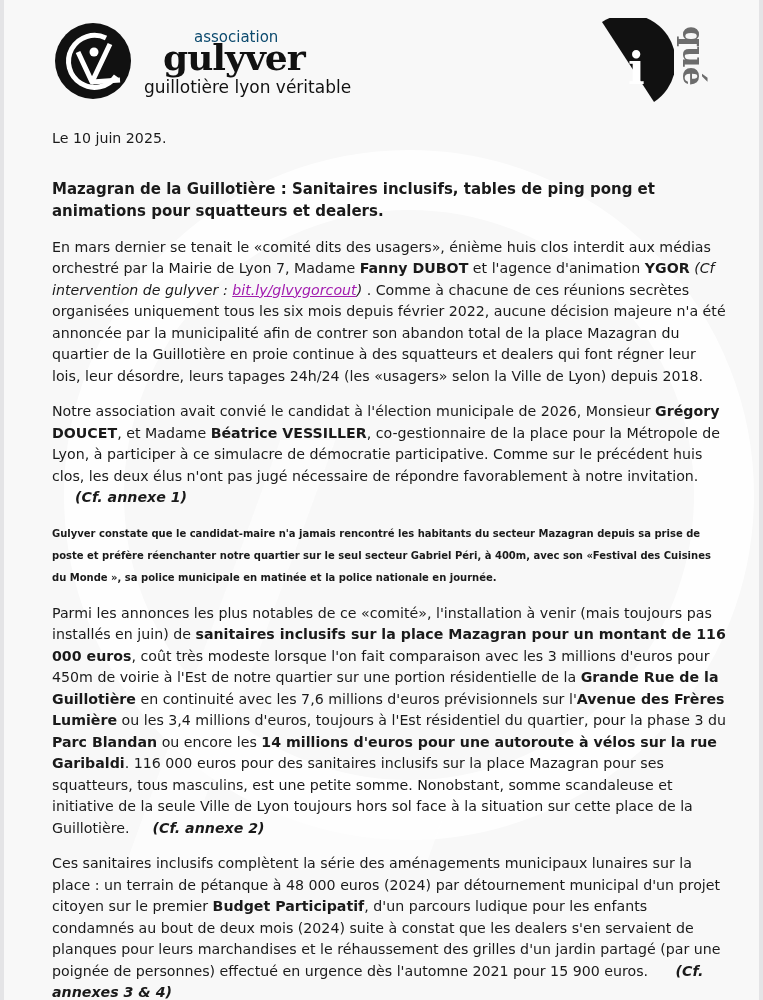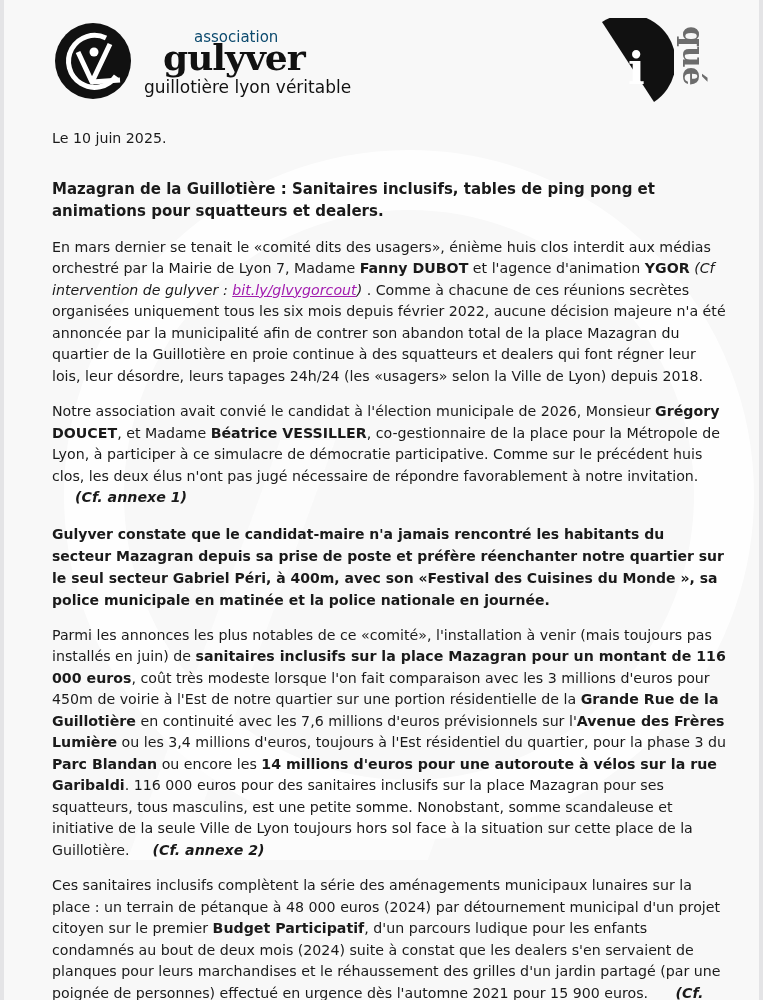--- a/index.html
+++ b/index.html
@@ -50,21 +50,21 @@
     transform-origin: left top; left: 235px; letter-spacing: -1px;
   }
   .content {
     position: absolute; left: 48px; top: 128px; width: 676px;
     font-family: "DejaVu Sans", sans-serif; font-size: 14.2px; line-height: 21.5px;
     color: #1a1a1a;
   }
   .content p { margin: 0 0 14px 0; }
   .date { margin-bottom: 28px !important; }
   .title { font-weight: bold; font-size: 15px; line-height: 22px; margin-bottom: 15px !important; }
-  .lead { font-weight: bold; font-size: 14px; line-height: 22px; }
+  .lead { font-weight: bold; font-size: 10px; line-height: 22px; }
   b { font-weight: bold; }
   i { font-style: italic; }
   .ref { font-weight: bold; font-style: italic; margin-left: 23px; }
   a.link { color: #a21caf; text-decoration: underline; font-style: italic; }
 </style>
 </head>
 <body>
 
 <div class="page">
   <div class="watermark"></div>

